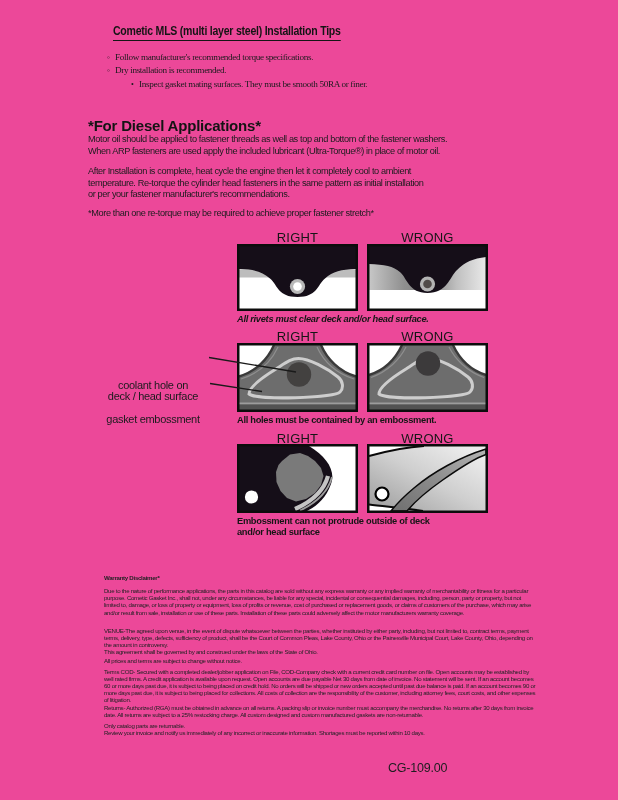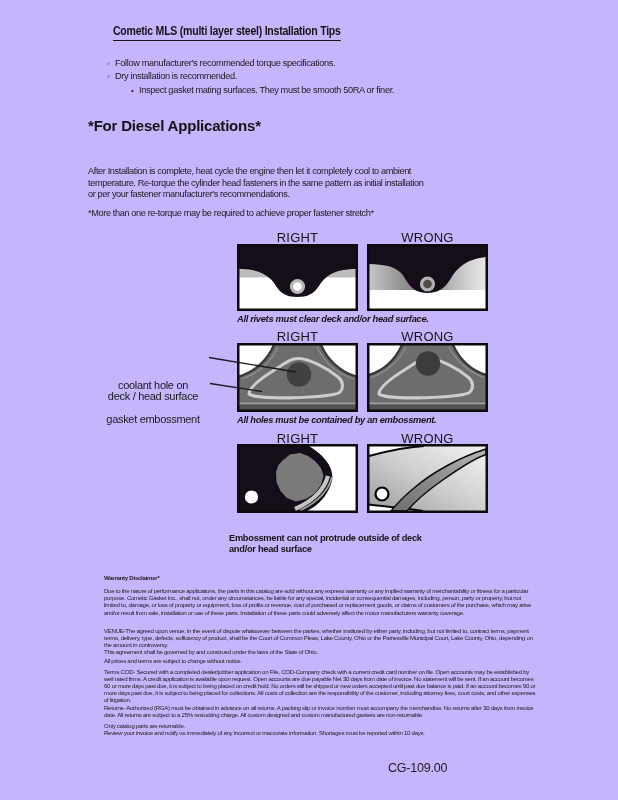--- a/index.html
+++ b/index.html
@@ -1,28 +1,28 @@
 <!DOCTYPE html>
 <html><head>
 <meta charset="utf-8">
 <style>
   html,body{margin:0;padding:0;background:#ffffff;}
   #page{
-    position:relative;width:618px;height:800px;background:#c4b5fd;overflow:hidden;
+    position:relative;width:618px;height:800px;background:#ec4899;overflow:hidden;
     font-family:"Liberation Sans","DejaVu Sans",sans-serif;color:#1d1d1f;
   }
   .abs{position:absolute;}
   
   .title{
     left:113px;top:23px;font-size:13.5px;font-weight:bold;letter-spacing:-.3px;
     border-bottom:1.6px solid #151515;padding-bottom:2px;white-space:nowrap;
     transform:scaleX(.78);transform-origin:left top;color:#141414;
   }
   
-  .bullets{left:107px;top:57px;font-size:9.2px;letter-spacing:-.35px;color:#1b1b1d;}
+  .bullets{left:107px;top:51px;font-size:9.2px;letter-spacing:-.35px;color:#1b1b1d;font-family:Liberation Serif, serif;}
   .bline{height:13.4px;line-height:13.4px;white-space:nowrap;}
   .bline .mark{display:inline-block;width:8px;font-size:8px;vertical-align:top;}
   .sub{padding-left:24px;}
   
   .dheading{left:88px;top:117px;font-size:15px;font-weight:bold;letter-spacing:-.2px;color:#141414;}
   .para{left:88px;font-size:9.2px;letter-spacing:-.38px;line-height:11.7px;white-space:pre-line;color:#1b1b1d;width:470px;}
   .p1{top:134px;} .p2{top:165.8px;} .pnote{top:207.5px;}
   
   .dg-label{width:121px;text-align:center;font-size:13px;letter-spacing:.2px;color:#161616;}
   .panel{width:121px;height:69px;}
@@ -43,20 +43,22 @@
 
   <div class="abs title">Cometic MLS (multi layer steel) Installation Tips</div>
 
   <div class="abs bullets">
     <div class="bline"><span class="mark">◦</span><span>Follow manufacturer's recommended torque specifications.</span></div>
     <div class="bline"><span class="mark">◦</span><span>Dry installation is recommended.</span></div>
     <div class="bline sub"><span class="mark">•</span><span>Inspect gasket mating surfaces.  They must be smooth 50RA or finer.</span></div>
   </div>
 
   <div class="abs dheading">*For Diesel Applications*</div>
+  <div class="abs para p1">Motor oil should be applied to fastener threads as well as top and bottom of the fastener washers.
+When ARP fasteners are used apply the included lubricant (Ultra-Torque®) in place of motor oil.</div>
   <div class="abs para p2">After Installation is complete, heat cycle the engine then let it completely cool to ambient
 temperature. Re-torque the cylinder head fasteners in the same pattern as initial installation
 or per your fastener manufacturer's recommendations.</div>
   <div class="abs para pnote">*More than one re-torque may be required to achieve proper fastener stretch*</div>
 
   <div class="abs dg-label" style="left:237px;top:229.5px;">RIGHT</div>
   <div class="abs dg-label" style="left:367px;top:229.5px;">WRONG</div>
 
   <div class="abs panel" style="left:237px;top:244px;height:67px;">
     <svg viewBox="0 0 121 67">
@@ -128,21 +130,21 @@
       <circle cx="61" cy="20.5" r="12.2" fill="#3c3a3b"></circle>
       <rect x="1.25" y="1.25" width="118.5" height="66.5" fill="none" stroke="#0c0c0c" stroke-width="2.5"></rect>
     </svg>
   </div>
 
   <svg class="abs leader" viewBox="0 0 460 100">
     <line x1="109" y1="27.5" x2="196" y2="42" stroke="#1a1a1a" stroke-width="1.3"></line>
     <line x1="110" y1="53.5" x2="162" y2="61.5" stroke="#1a1a1a" stroke-width="1.3"></line>
   </svg>
 
-  <div class="abs caption" style="left:237px;top:415px;font-style:italic;">All holes must be contained by an embossment.</div>
+  <div class="abs caption" style="left:237px;top:415px;">All holes must be contained by an embossment.</div>
 
   <div class="abs dg-label" style="left:237px;top:431px;">RIGHT</div>
   <div class="abs dg-label" style="left:367px;top:431px;">WRONG</div>
 
   <div class="abs panel" style="left:237px;top:444px;">
     <svg viewBox="0 0 121 69">
       <rect x="0" y="0" width="121" height="69" fill="#ffffff"></rect>
       <path d="M2,2 H72 C90,13 99,27 94,40 C89,54 80,62 70,67 H2 Z" fill="#150e18"></path>
       <polygon points="45,17 53,10.5 63,9 71,12 78,17 84,24 86.5,32 84,41 78,49 69,55 59,57.5 50,54 43.5,47 39.5,38 39,28 41.5,21" fill="#7a7a7a"></polygon>
       <path d="M63,66.5 C79,59 91,48 95,33" fill="none" stroke="#9d9d9d" stroke-width="1.8"></path>
@@ -167,21 +169,21 @@
       </defs>
       <rect x="0" y="0" width="121" height="69" fill="#ffffff"></rect>
       <path d="M2,12 C22,6.5 40,3 57,2 L119,2 L119,67 L56,67 C38,64.5 18,62.5 2,60.5 Z" fill="url(#gw3)"></path>
       <path d="M2,12 C22,6.5 40,3 57,2" fill="none" stroke="#0a0a0a" stroke-width="2"></path>
       <path d="M2,60.5 C18,62.5 38,64.5 56,67" fill="none" stroke="#0a0a0a" stroke-width="2"></path>
       <path d="M119,5 C93,13 66,28 47,44 C38,51.5 30,59.5 24,67 L40,67 C48,57.5 60,47 75,36.5 C92,24.5 107,14.5 119,10.5 Z" fill="url(#ge3)" stroke="#0a0a0a" stroke-width="1.5"></path>
       <circle cx="15" cy="50" r="6.5" fill="#ffffff" stroke="#000000" stroke-width="2.2"></circle>
       <rect x="1.25" y="1.25" width="118.5" height="66.5" fill="none" stroke="#0c0c0c" stroke-width="2.5"></rect>
     </svg>
   </div>
-  <div class="abs caption" style="left:229px;top:515.5px;margin-top:17px;">Embossment can not protrude outside of deck
+  <div class="abs caption" style="left:237px;top:515.5px;">Embossment can not protrude outside of deck
 and/or head surface</div>
 
   <div class="abs legal lheading">Warranty Disclaimer*</div>
   <div class="abs legal lp1">Due to the nature of performance applications, the parts in this catalog are sold without any express warranty or any implied warranty of merchantability or fitness for a particular purpose.  Cometic Gasket Inc., shall not, under any circumstances, be liable for any special, incidental or consequential damages, including, person, party or property, but not limited to, damage, or loss of property or equipment, loss of profits or revenue, cost of purchased or replacement goods, or claims of customers of the purchase, which may arise and/or result from sale, installation or use of these parts.  Installation of these parts could adversely affect the motor manufacturers warranty coverage.</div>
   <div class="abs legal lp2">VENUE-The agreed upon venue, in the event of dispute whatsoever between the parties, whether instituted by either party, including, but not limited to, contract terms, payment terms, delivery, type, defects, sufficiency of product, shall be the Court of Common Pleas, Lake County, Ohio or the Painesville Municipal Court, Lake County, Ohio, depending on the amount in controversy.
 This agreement shall be governed by and construed under the laws of the State of Ohio.</div>
   <div class="abs legal lp3">All prices and terms are subject to change without notice.</div>
   <div class="abs legal lp4">Terms COD- Secured with a completed dealer/jobber application on File, COD-Company check with a current credit card number on file.  Open accounts may be established by well rated firms.  A credit application is available upon request.  Open accounts are due payable Net 30 days from date of invoice.  No statement will be sent.  If an account becomes 60 or more days past due, it is subject to being placed on credit hold.  No orders will be shipped or new orders accepted until past due balance is paid.  If an account becomes 90 or more days past due, it is subject to being placed for collections.  All costs of collection are the responsibility of the customer, including attorney fees, court costs, and other expenses of litigation.</div>
   <div class="abs legal lp5">Returns- Authorized (RGA) must be obtained in advance on all returns.  A packing slip or invoice number must accompany the merchandise.  No returns after 30 days from invoice date.  All returns are subject to a 25% restocking charge.  All custom designed and custom manufactured gaskets are non-returnable.</div>
   <div class="abs legal lp6">Only catalog parts are returnable.

